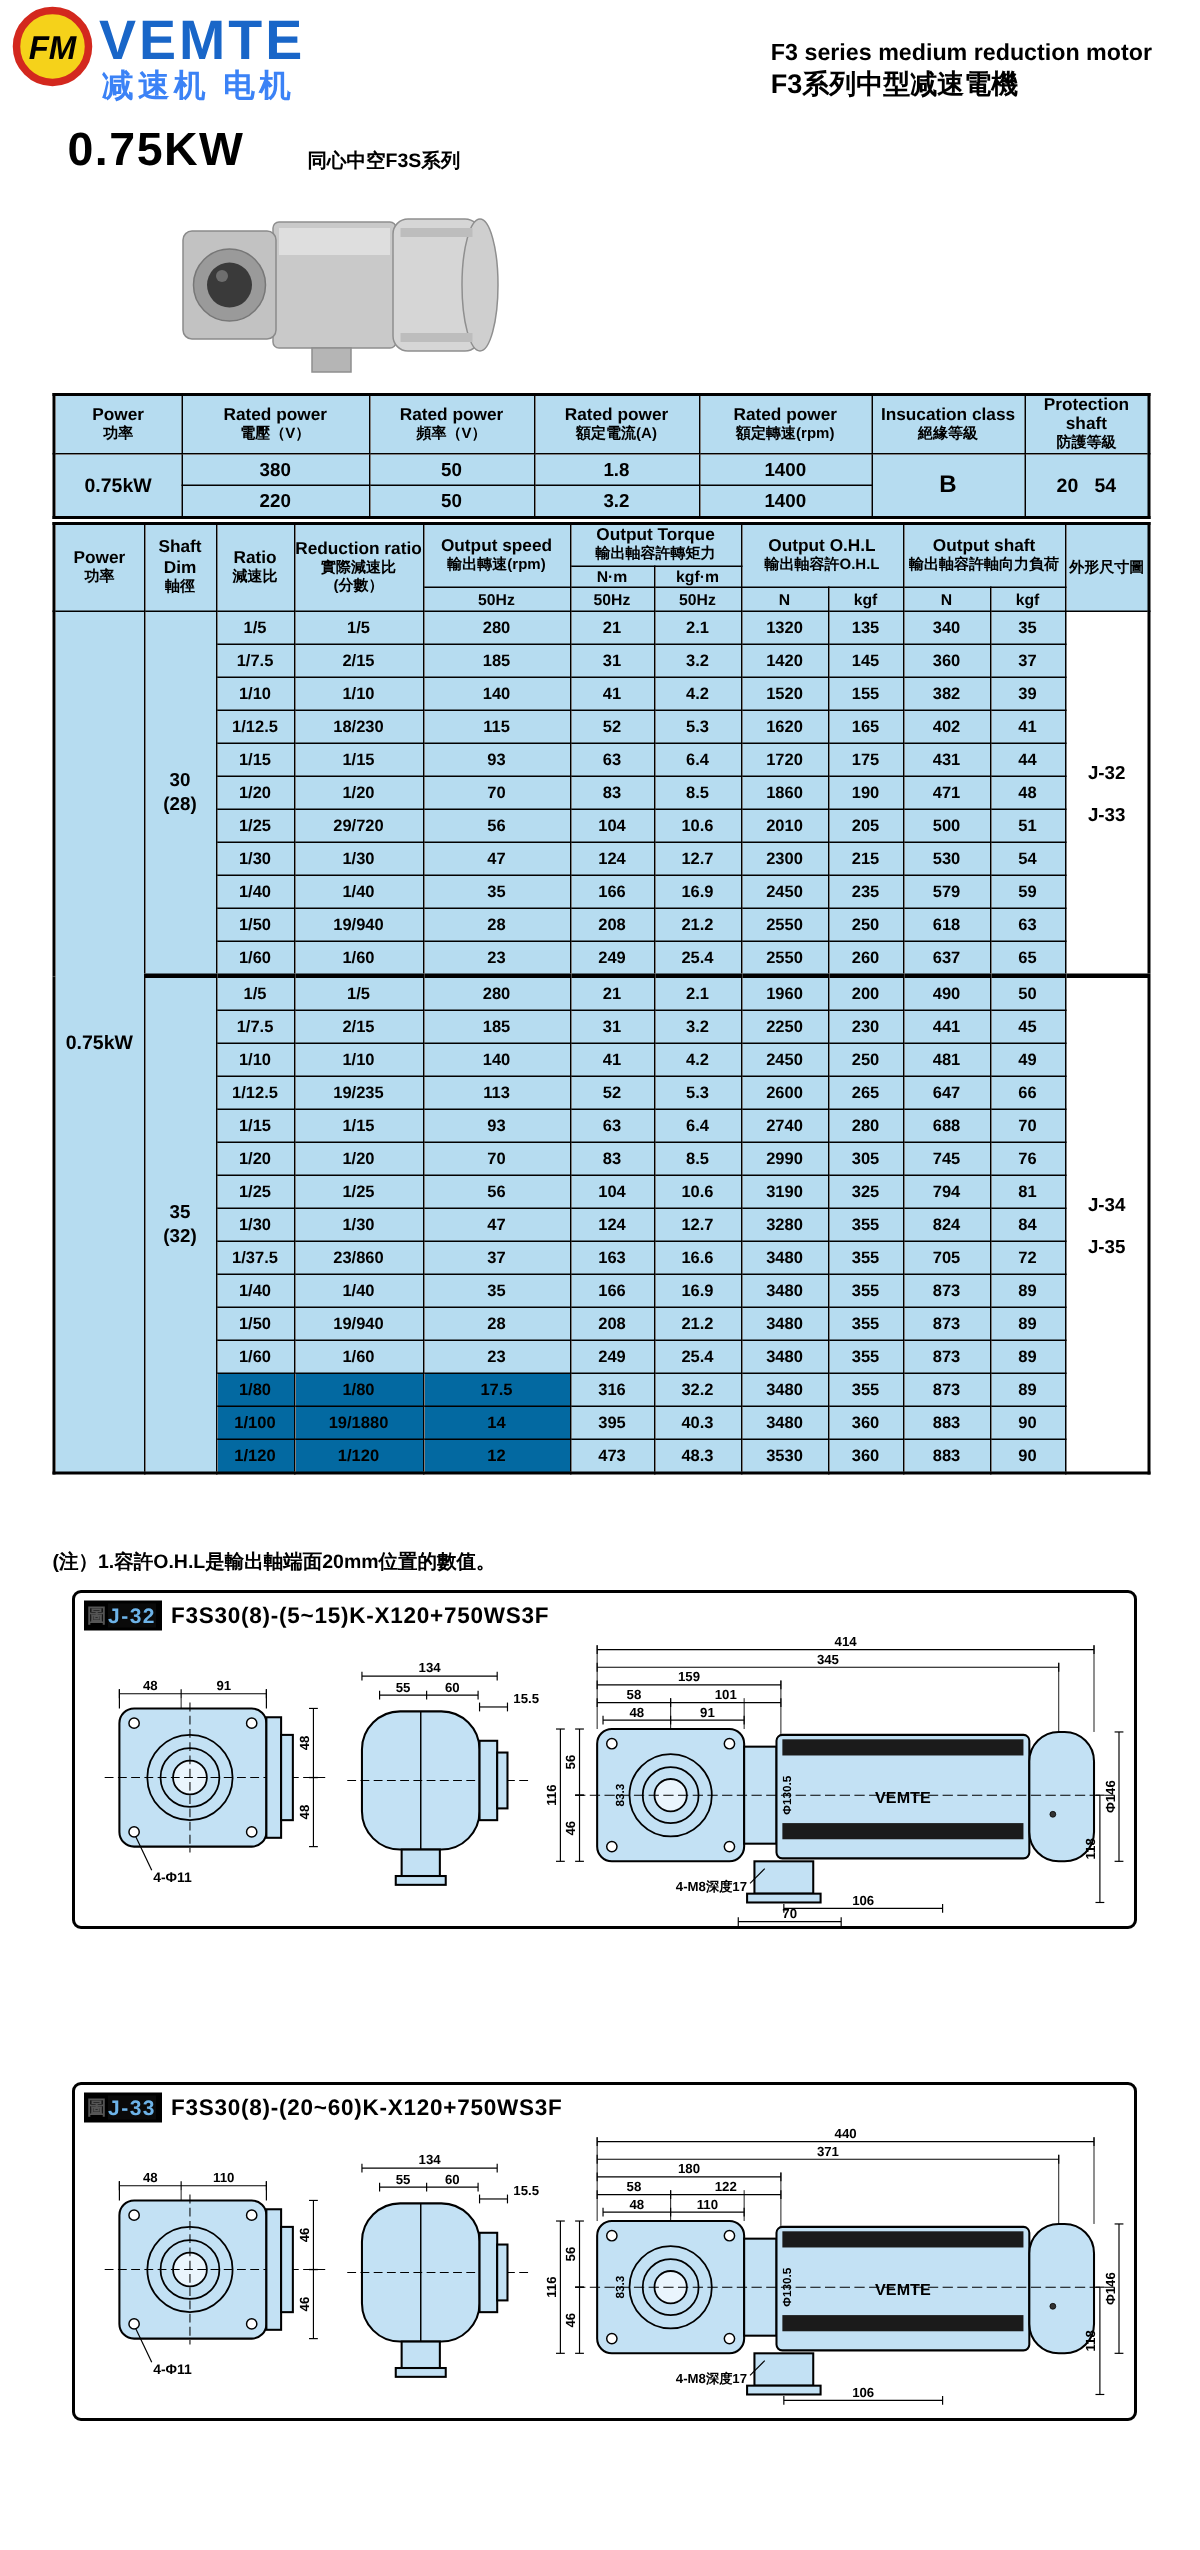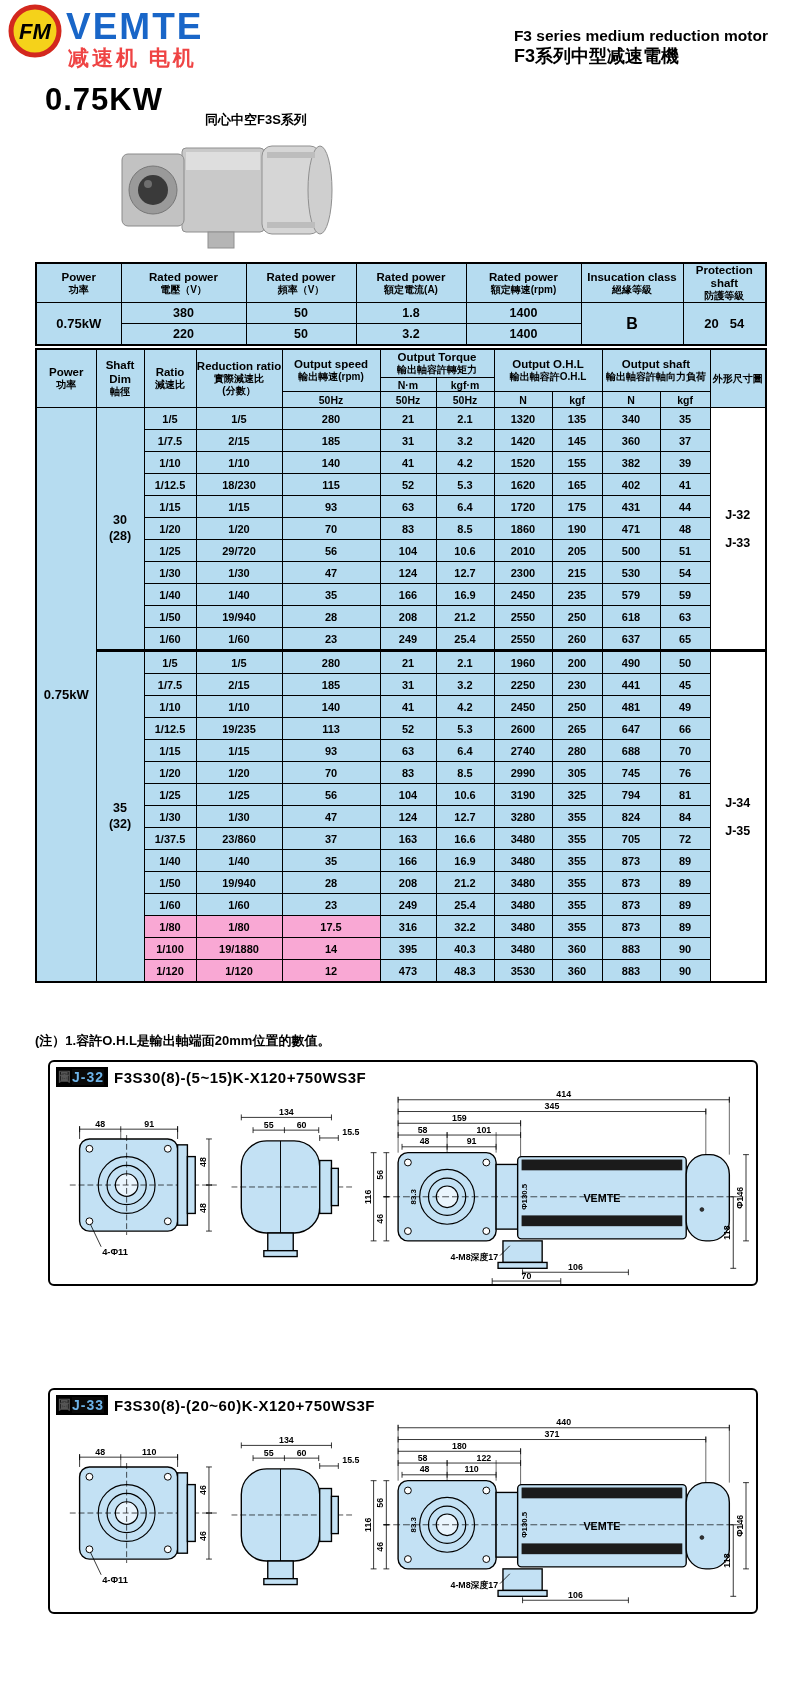--- a/index.html
+++ b/index.html
@@ -1,21 +1,21 @@
 <!DOCTYPE html>
 <html><head>
 <meta charset="utf-8">
 <style>
   html,body{margin:0;padding:0;background:#fff;}
   body{width:800px;height:1700px;position:relative;font-family:"Liberation Sans",sans-serif;color:#000;}
   .abs{position:absolute;}
 
   
   .brand-name{font-size:37px;font-weight:bold;color:#1966c8;letter-spacing:2px;line-height:1;}
-  .brand-sub{font-size:21px;font-weight:bold;color:#ef4444;letter-spacing:3px;line-height:1.1;}
+  .brand-sub{font-size:21px;font-weight:bold;color:#3b82f6;letter-spacing:3px;line-height:1.1;}
   .doc-title{font-weight:bold;line-height:1.25;}
   .doc-title .t1{font-size:15.5px;}
   .doc-title .t2{font-size:18px;}
   .big-power{font-size:31px;font-weight:bold;letter-spacing:1px;}
   .series{font-size:13px;font-weight:bold;}
 
   
   table.tbl{border-collapse:collapse;table-layout:fixed;position:absolute;left:35px;width:730px;
     border:2.5px solid #000;}
   table.tbl th,table.tbl td{border:1.6px solid #000;background:#b6dcf0;text-align:center;
@@ -30,21 +30,21 @@
   .zh{font-size:10px;line-height:1.2;}
   .spec{top:348px;}
   .spec thead tr.hA th{height:27px;}
   .spec thead tr.hB th{height:13px;font-size:10.5px;}
   .spec thead tr.hC th{height:15px;font-size:10.5px;text-align:center;}
   .spec tbody td{height:21px;font-size:11px;}
   .spec td.pwcell{font-size:13px;background:#b6dcf0;}
   .spec td.shaftcell{font-size:12.5px;line-height:1.25;margin-left:32px;}
   .spec td.drawref{background:#fff;font-size:12.5px;border-left:1.6px solid #000;}
   .spec td.drawref .jlbl{margin:14px 0;}
-  .spec td.wht{background:#f9a8d4;}
+  .spec td.wht{background:#0369a1;}
   .spec tr.gsep td{border-top:3px solid #000;}
 
   .note{font-size:13px;font-weight:bold;}
 
   
   .panel{position:absolute;left:48px;width:710px;height:226px;border:2.5px solid #000;border-radius:6px;background:#fff;box-sizing:border-box;padding:4px 6px;}
   .panel-title{display:flex;align-items:center;gap:6px;height:22px;}
   .figbox{display:inline-flex;align-items:center;background:#000;padding:1px 4px 1px 2px;height:18px;}
   .figchar{color:#555;font-size:13px;font-weight:bold;}
   .figcode{color:#6db3e8;background:#0a0a0a;font-size:14px;font-weight:bold;letter-spacing:1px;margin-left:1px;}
@@ -60,21 +60,21 @@
 </svg>
 <div class="abs brand-name" style="left:66px;top:8px">VEMTE</div>
 <div class="abs brand-sub" style="left:68px;top:46px">减速机 电机</div>
 
 <div class="abs doc-title" style="right:32px;top:26px">
   <div class="t1">F3 series medium reduction motor</div>
   <div class="t2">F3系列中型减速電機</div>
 </div>
 
 <div class="abs big-power" style="left:45px;top:82px">0.75KW</div>
-<div class="abs series" style="left:205px;top:111px">同心中空F3S系列</div>
+<div class="abs series" style="left:205px;top:98px">同心中空F3S系列</div>
 
 <svg class="abs" style="left:112px;top:130px" width="235" height="126" viewBox="0 0 235 126">
   <rect x="70" y="18" width="82" height="84" rx="4" fill="#c9c9c9" stroke="#8f8f8f"></rect>
   <rect x="74" y="22" width="74" height="18" fill="#dedede" stroke="none"></rect>
   <rect x="150" y="16" width="58" height="88" rx="10" fill="#d6d6d6" stroke="#8f8f8f"></rect>
   <ellipse cx="208" cy="60" rx="12" ry="44" fill="#cfcfcf" stroke="#8f8f8f"></ellipse>
   <rect x="155" y="22" width="48" height="6" fill="#bdbdbd"></rect>
   <rect x="155" y="92" width="48" height="6" fill="#bdbdbd"></rect>
   <rect x="10" y="24" width="62" height="72" rx="6" fill="#c2c2c2" stroke="#8a8a8a"></rect>
   <circle cx="41" cy="60" r="24" fill="#9a9a9a" stroke="#777"></circle>

